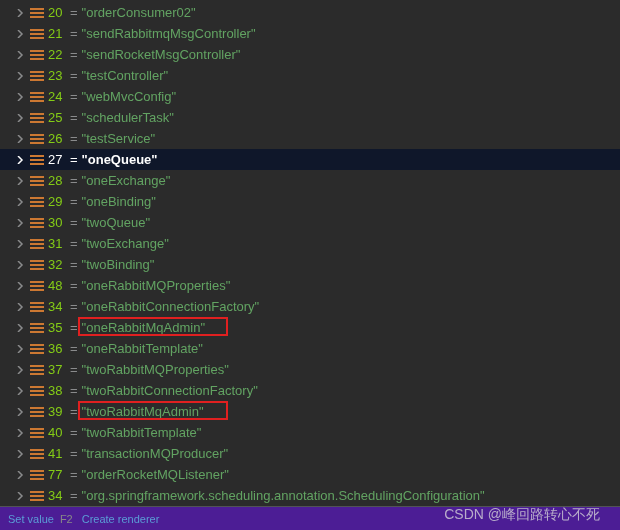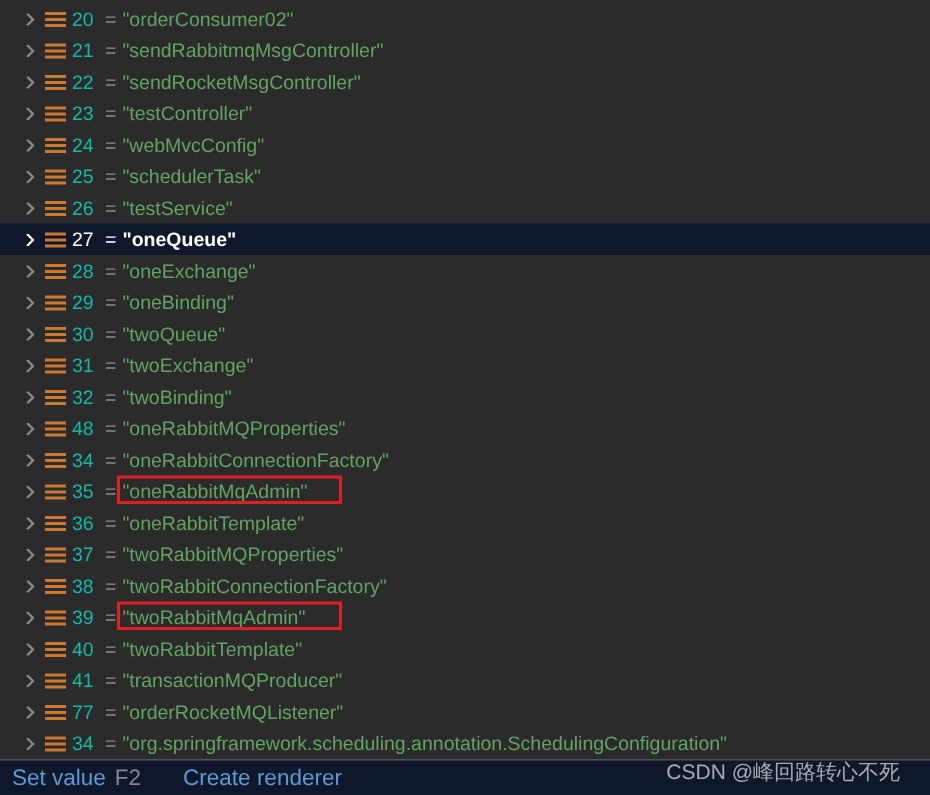--- a/index.html
+++ b/index.html
@@ -48,46 +48,46 @@
   .icon {
     width: 14px;
     height: 10px;
     margin-right: 4px;
     flex-shrink: 0;
     display: flex;
     flex-direction: column;
     justify-content: space-between;
   }
   .icon .bar { height: 2px; background: #cc7832; }
-  .idx { color: #14b8a6; min-width: 18px; text-align: left; }
+  .idx { color: #84cc16; min-width: 18px; text-align: left; }
   .eq { color: #8a8b8c; margin: 0 4px; }
   .val { color: #62a362; }
   .val-bold { color: #62a362; font-weight: bold; }
   .highlight-box {
     position: absolute;
     border: 2px solid #e02020;
     height: 19px;
     pointer-events: none;
   }
   .footer {
     position: absolute;
     bottom: 0;
     left: 0;
     right: 0;
     height: 24px;
-    background: #0f172a;
+    background: #4c1d95;
     border-top: 1px solid #515354;
     display: flex;
     align-items: center;
     padding: 0 8px;
-    font-size: 15px;
+    font-size: 11px;
     text-align: center;
   }
   .footer-link { color: #5b9cd6; cursor: pointer; }
-  .footer-key { color: #888; margin-left: 6px; margin-right: 28px; }
+  .footer-key { color: #888; margin-left: 6px; margin-right: 9px; }
   .watermark {
     position: absolute;
     bottom: 6px;
     right: 20px;
     color: rgba(220,220,220,0.75);
     font-size: 14px;
     font-weight: 400;
     pointer-events: none;
   }
 </style>

